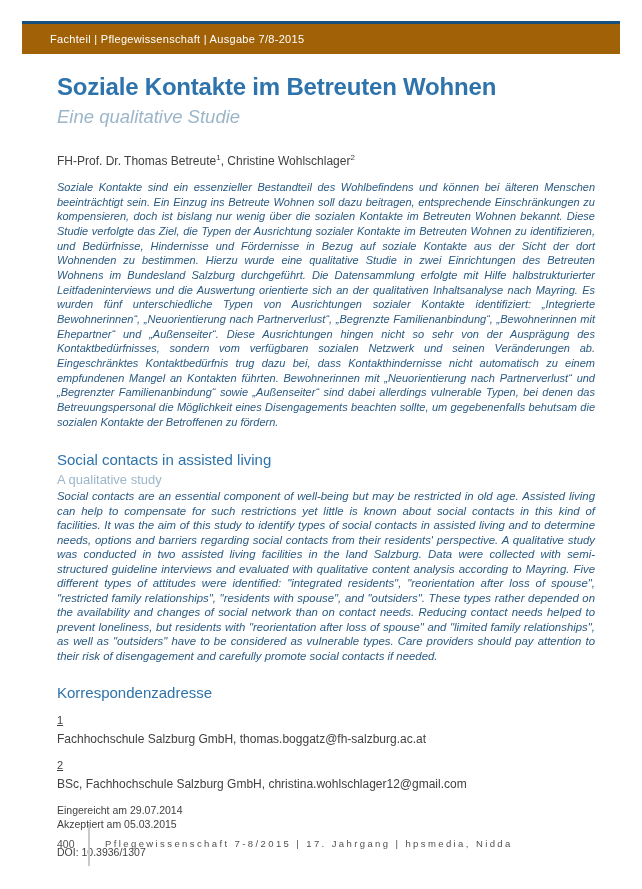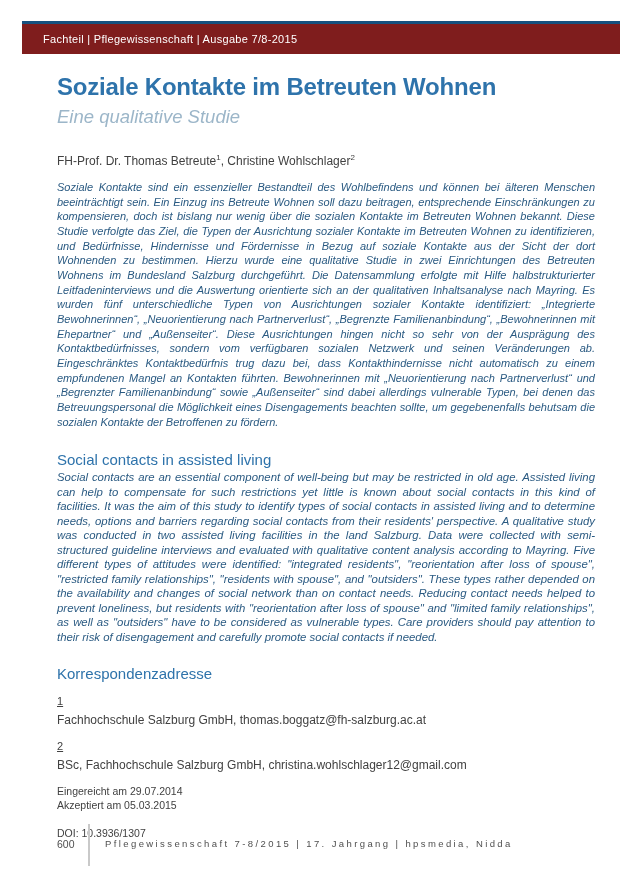--- a/index.html
+++ b/index.html
@@ -6,25 +6,25 @@
   html, body { background: #ffffff; }
   body {
     width: 642px; height: 889px;
     position: relative;
     font-family: "Liberation Sans", sans-serif;
     overflow: hidden;
   }
   .header-bar {
     margin: 21px 22px 0 22px;
     height: 33px;
-    background: #7f1d1d;
+    background: #a16207;
     border-top: 3px solid #17517f;
     display: flex;
     align-items: center;
-    padding-left: 21px;
+    padding-left: 28px;
   }
   .header-bar span {
     color: #ffffff;
     font-size: 11px;
     letter-spacing: 0.3px;
   }
   .content { margin: 0 47px 0 57px; }
   .page-title {
     margin-top: 19px;
     font-size: 24px;
@@ -138,20 +138,21 @@
 <div class="content">
 
   <h1 class="page-title">Soziale Kontakte im Betreuten Wohnen</h1>
   <h2 class="page-subtitle">Eine qualitative Studie</h2>
 
   <p class="authors"><span>FH-Prof. Dr. Thomas Betreute</span><sup>1</sup><span>, </span><span>Christine Wohlschlager</span><sup>2</sup></p>
 
   <p class="abstract-de" lang="de">Soziale Kontakte sind ein essenzieller Bestandteil des Wohlbefindens und können bei älteren Menschen beeinträchtigt sein. Ein Einzug ins Betreute Wohnen soll dazu beitragen, entsprechende Einschränkungen zu kompensieren, doch ist bislang nur wenig über die sozialen Kontakte im Betreuten Wohnen bekannt. Diese Studie verfolgte das Ziel, die Typen der Ausrichtung sozialer Kontakte im Betreuten Wohnen zu identifizieren, und Bedürfnisse, Hindernisse und Fördernisse in Bezug auf soziale Kontakte aus der Sicht der dort Wohnenden zu bestimmen. Hierzu wurde eine qualitative Studie in zwei Einrichtungen des Betreuten Wohnens im Bundesland Salzburg durchgeführt. Die Datensammlung erfolgte mit Hilfe halbstrukturierter Leitfadeninterviews und die Auswertung orientierte sich an der qualitativen Inhaltsanalyse nach Mayring. Es wurden fünf unterschiedliche Typen von Ausrichtungen sozialer Kontakte identifiziert: „Integrierte Bewohnerinnen“, „Neuorientierung nach Partnerverlust“, „Begrenzte Familienanbindung“, „Bewohnerinnen mit Ehepartner“ und „Außenseiter“. Diese Ausrichtungen hingen nicht so sehr von der Ausprägung des Kontaktbedürfnisses, sondern vom verfügbaren sozialen Netzwerk und seinen Veränderungen ab. Eingeschränktes Kontaktbedürfnis trug dazu bei, dass Kontakthindernisse nicht automatisch zu einem empfundenen Mangel an Kontakten führten. Bewohnerinnen mit „Neuorientierung nach Partnerverlust“ und „Begrenzter Familienanbindung“ sowie „Außenseiter“ sind dabei allerdings vulnerable Typen, bei denen das Betreuungspersonal die Möglichkeit eines Disengagements beachten sollte, um gegebenenfalls behutsam die sozialen Kontakte der Betroffenen zu fördern.</p>
 
   <h3 class="section-heading">Social contacts in assisted living</h3>
+  <div class="section-subheading">A qualitative study</div>
   <p class="abstract-en" lang="en">Social contacts are an essential component of well-being but may be restricted in old age. Assisted living can help to compensate for such restrictions yet little is known about social contacts in this kind of facilities. It was the aim of this study to identify types of social contacts in assisted living and to determine needs, options and barriers regarding social contacts from their residents' perspective. A qualitative study was conducted in two assisted living facilities in the land Salzburg. Data were collected with semi-structured guideline interviews and evaluated with qualitative content analysis according to Mayring. Five different types of attitudes were identified: "integrated residents", "reorientation after loss of spouse", "restricted family relationships", "residents with spouse", and "outsiders". These types rather depended on the availability and changes of social network than on contact needs. Reducing contact needs helped to prevent loneliness, but residents with "reorientation after loss of spouse" and "limited family relationships", as well as "outsiders" have to be considered as vulnerable types. Care providers should pay attention to their risk of disengagement and carefully promote social contacts if needed.</p>
 
   <h3 class="section-heading corr-heading">Korrespondenzadresse</h3>
 
   <div>
     <a class="fn-marker">1</a>
     <p class="fn-text">Fachhochschule Salzburg GmbH, thomas.boggatz@fh-salzburg.ac.at</p>
   </div>
 
   <div>
@@ -162,16 +163,16 @@
   <div class="dates">
     <div>Eingereicht am 29.07.2014</div>
     <div>Akzeptiert am 05.03.2015</div>
   </div>
 
   <div class="doi">DOI: 10.3936/1307</div>
 
 </div>
 
 <div class="footer">
-  <span class="page-number">600</span>
+  <span class="page-number">400</span>
   <span class="divider"></span>
   <span class="journal-line">Pflegewissenschaft 7-8/2015 | 17. Jahrgang | hpsmedia, Nidda</span>
 </div>
 
 </body></html>

